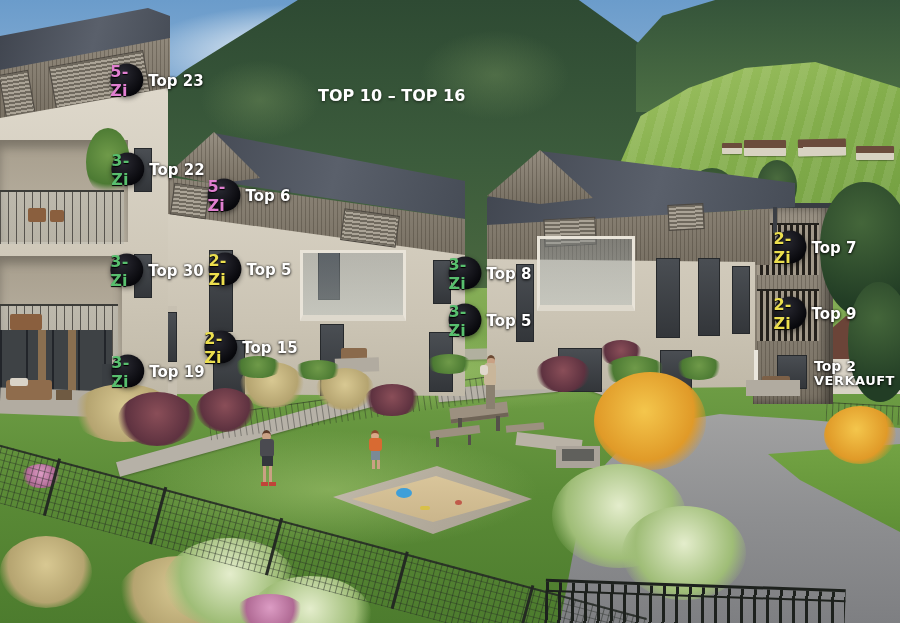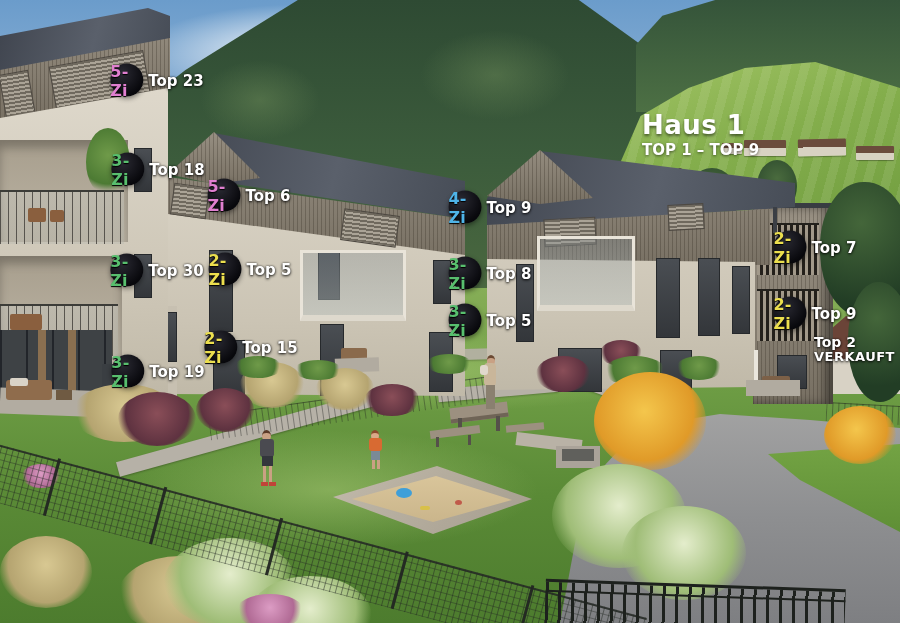--- a/index.html
+++ b/index.html
@@ -293,43 +293,40 @@
     <div class="fpost" style="left:180px;"></div>
     <div class="fpost" style="left:300px;"></div>
     <div class="fpost" style="left:430px;"></div>
     <div class="fpost" style="left:560px;"></div>
   </div>
   <div class="a barfence">
     <div class="barrail"></div>
   </div>
 
   <div class="a hdr hdr-h2" style="left:318px;top:84px;">
-  </div>
-  <div class="a hdr hdr-h1" style="left:642px;top:112px;">
-    <div class="h-title">Haus 1</div>
-    <div class="h-sub">TOP 1 – TOP 9</div>
-  </div>
-
-  <div class="sold" id="sold" style="left: 814px; top: 334px;">
+    <div class="h-sub">TOP 10 – TOP 16</div>
+  </div>
+
+  <div class="sold" id="sold" style="left: 814px; top: 358px;">
     <span class="l1">Top 2</span>
     <span class="l2">VERKAUFT</span>
   </div>
 
   <div class="a" id="markers" style="left:0;top:0;width:900px;height:623px;z-index:50;pointer-events:none;">
       <div class="unit-badge" style="pointer-events: auto; left: 157px; top: 80px;">
       <span class="unit-circle">
         <span class="unit-rooms" style="color: rgb(224, 127, 208);">5-Zi</span>
       </span>
       <span class="unit-label">Top 23</span>
     </div>
       <div class="unit-badge" style="pointer-events: auto; left: 158px; top: 169px;">
       <span class="unit-circle">
         <span class="unit-rooms" style="color: rgb(88, 191, 110);">3-Zi</span>
       </span>
-      <span class="unit-label">Top 18</span>
+      <span class="unit-label">Top 22</span>
     </div>
       <div class="unit-badge" style="pointer-events: auto; left: 249px; top: 195px;">
       <span class="unit-circle">
         <span class="unit-rooms" style="color: rgb(224, 127, 208);">5-Zi</span>
       </span>
       <span class="unit-label">Top 6</span>
     </div>
       <div class="unit-badge" style="pointer-events: auto; left: 157px; top: 270px;">
       <span class="unit-circle">
         <span class="unit-rooms" style="color: rgb(88, 191, 110);">3-Zi</span>
@@ -347,45 +344,39 @@
         <span class="unit-rooms" style="color: rgb(236, 223, 78);">2-Zi</span>
       </span>
       <span class="unit-label">Top 15</span>
     </div>
       <div class="unit-badge" style="pointer-events: auto; left: 158px; top: 371px;">
       <span class="unit-circle">
         <span class="unit-rooms" style="color: rgb(88, 191, 110);">3-Zi</span>
       </span>
       <span class="unit-label">Top 19</span>
     </div>
-      <div class="unit-badge" style="pointer-events: auto; left: 490px; top: 207px;">
-      <span class="unit-circle">
-        <span class="unit-rooms" style="color: rgb(79, 180, 232);">4-Zi</span>
+      <div class="unit-badge" style="pointer-events: auto; left: 490px; top: 273px;">
+      <span class="unit-circle">
+        <span class="unit-rooms" style="color: rgb(88, 191, 110);">3-Zi</span>
+      </span>
+      <span class="unit-label">Top 8</span>
+    </div>
+      <div class="unit-badge" style="pointer-events: auto; left: 490px; top: 320px;">
+      <span class="unit-circle">
+        <span class="unit-rooms" style="color: rgb(88, 191, 110);">3-Zi</span>
+      </span>
+      <span class="unit-label">Top 5</span>
+    </div>
+      <div class="unit-badge" style="pointer-events: auto; left: 815px; top: 247px;">
+      <span class="unit-circle">
+        <span class="unit-rooms" style="color: rgb(236, 223, 78);">2-Zi</span>
+      </span>
+      <span class="unit-label">Top 7</span>
+    </div>
+      <div class="unit-badge" style="pointer-events: auto; left: 815px; top: 313px;">
+      <span class="unit-circle">
+        <span class="unit-rooms" style="color: rgb(236, 223, 78);">2-Zi</span>
       </span>
       <span class="unit-label">Top 9</span>
     </div>
-      <div class="unit-badge" style="pointer-events: auto; left: 490px; top: 273px;">
-      <span class="unit-circle">
-        <span class="unit-rooms" style="color: rgb(88, 191, 110);">3-Zi</span>
-      </span>
-      <span class="unit-label">Top 8</span>
-    </div>
-      <div class="unit-badge" style="pointer-events: auto; left: 490px; top: 320px;">
-      <span class="unit-circle">
-        <span class="unit-rooms" style="color: rgb(88, 191, 110);">3-Zi</span>
-      </span>
-      <span class="unit-label">Top 5</span>
-    </div>
-      <div class="unit-badge" style="pointer-events: auto; left: 815px; top: 247px;">
-      <span class="unit-circle">
-        <span class="unit-rooms" style="color: rgb(236, 223, 78);">2-Zi</span>
-      </span>
-      <span class="unit-label">Top 7</span>
-    </div>
-      <div class="unit-badge" style="pointer-events: auto; left: 815px; top: 313px;">
-      <span class="unit-circle">
-        <span class="unit-rooms" style="color: rgb(236, 223, 78);">2-Zi</span>
-      </span>
-      <span class="unit-label">Top 9</span>
-    </div>
     </div>
 
 </div>
 
 </body></html>

